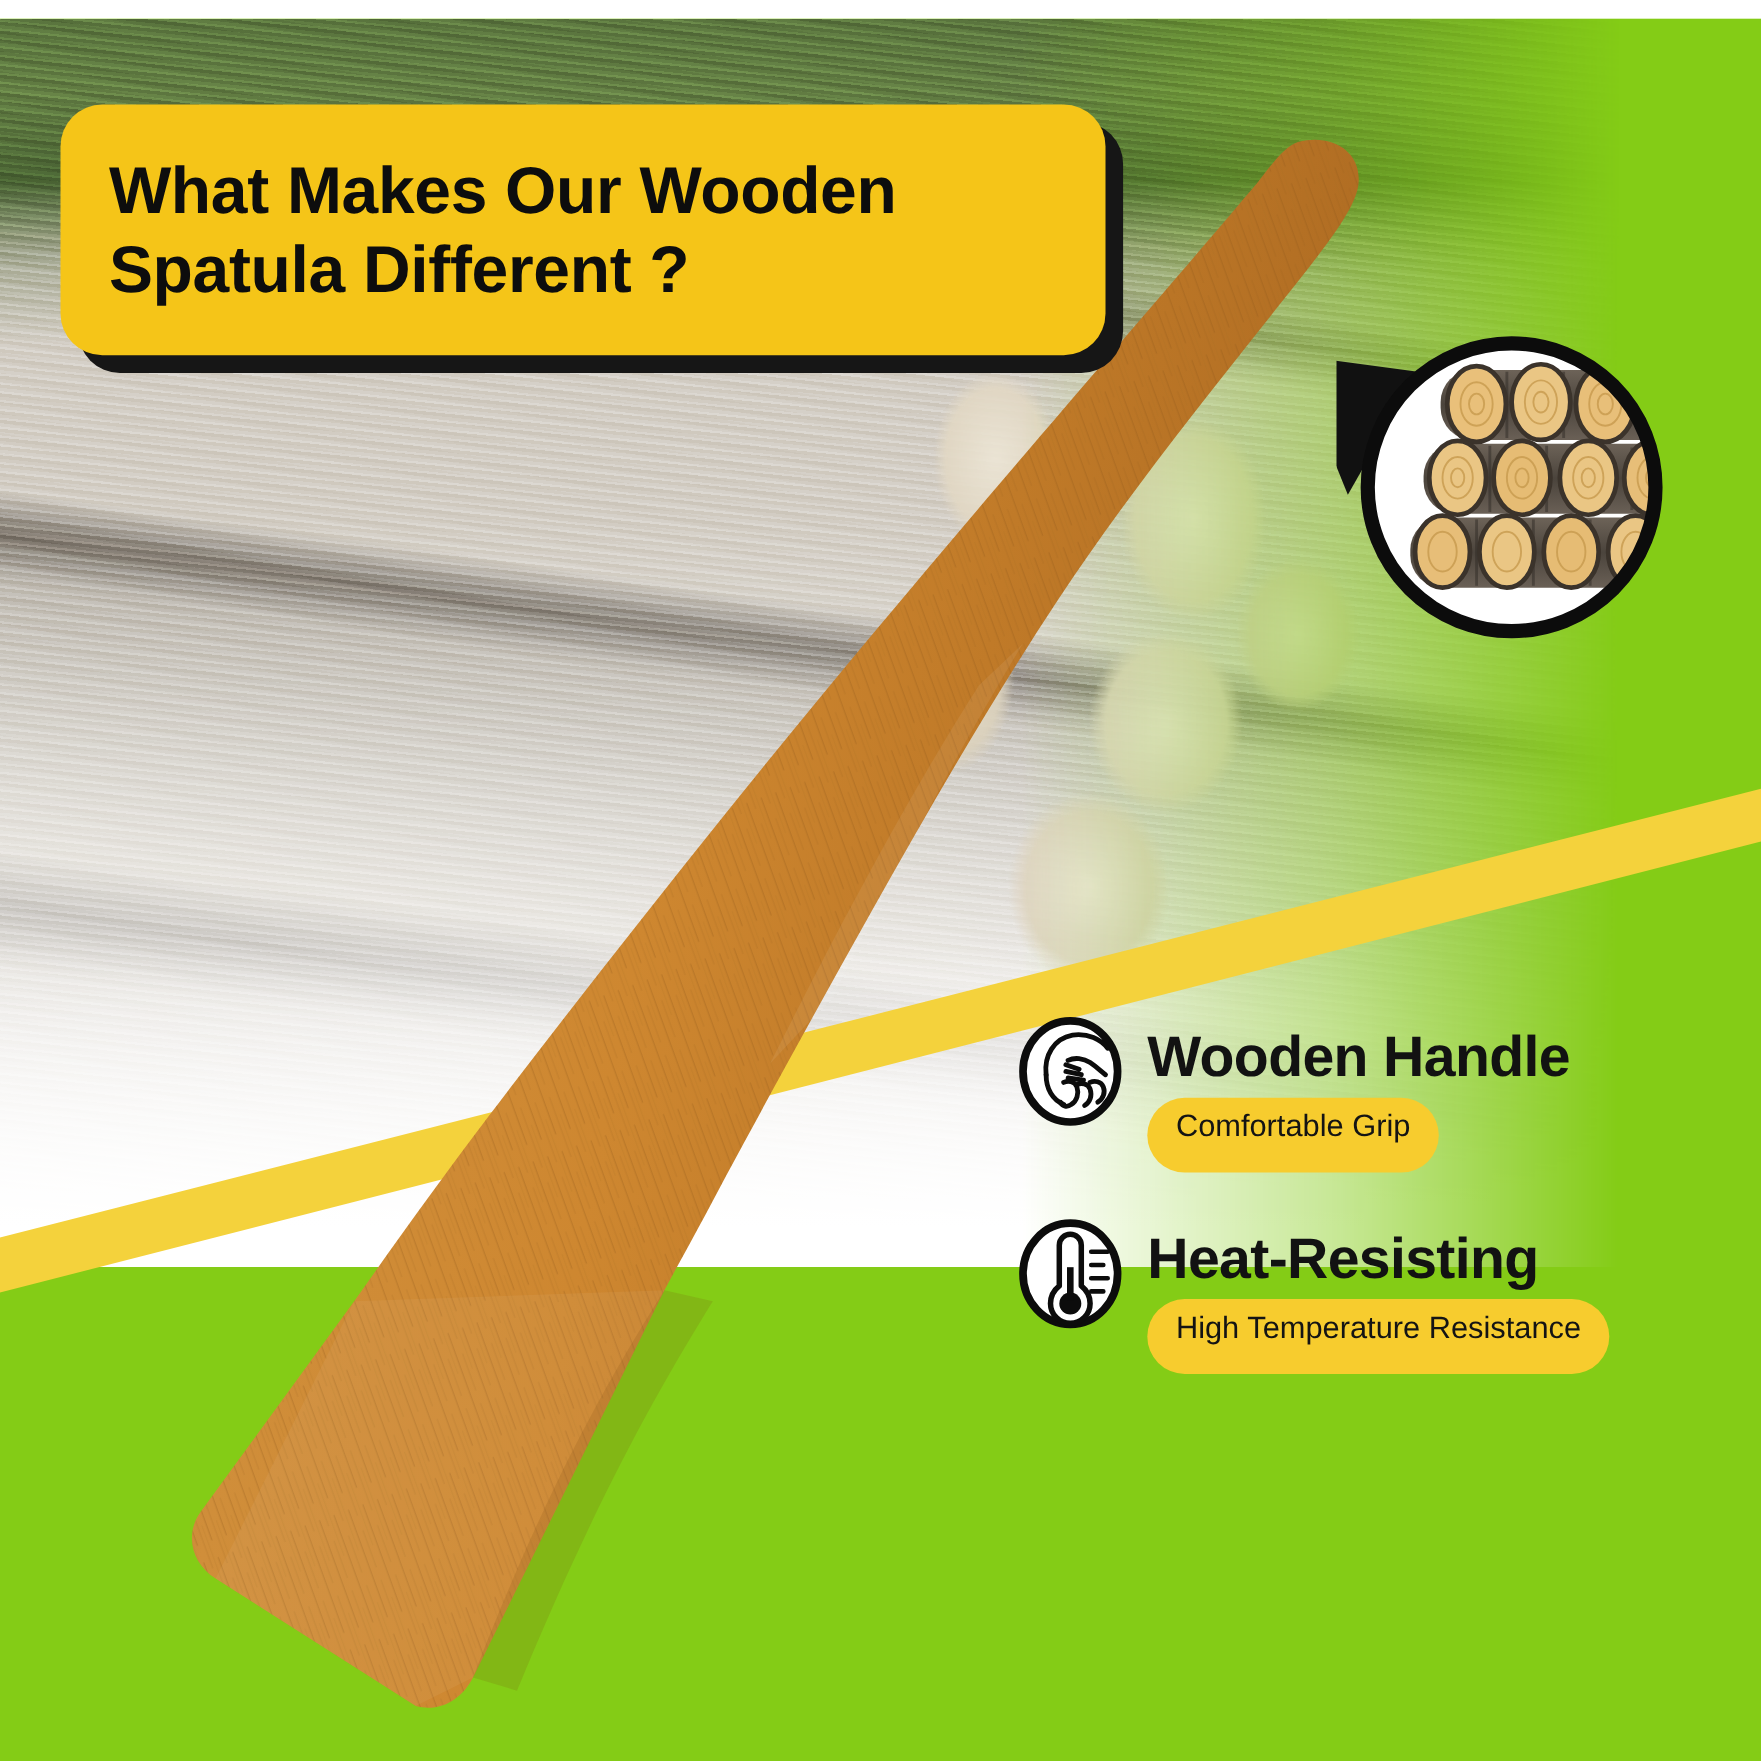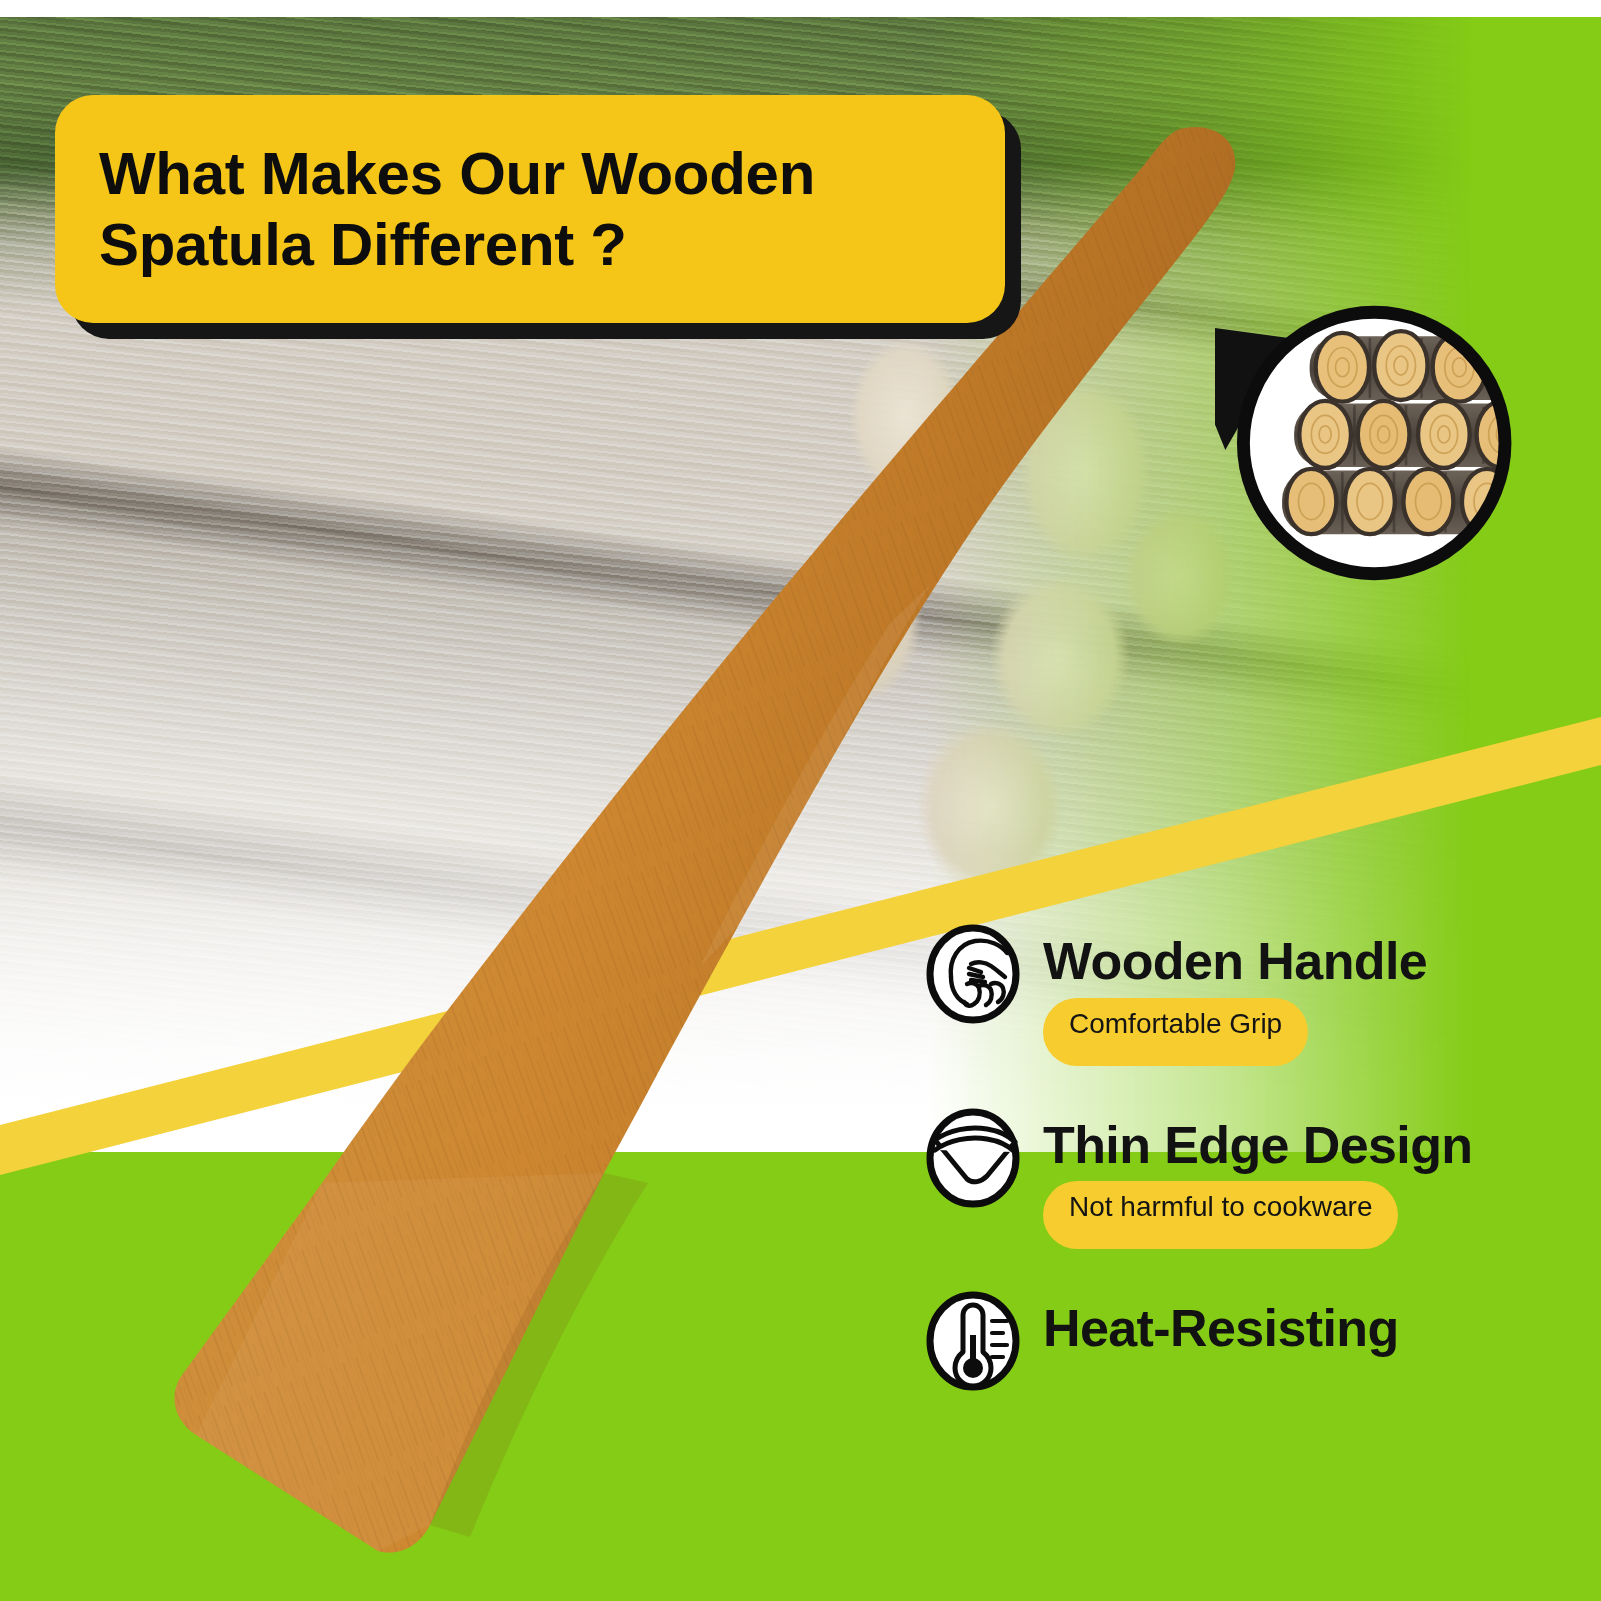--- a/index.html
+++ b/index.html
@@ -282,47 +282,35 @@
           <path d="M66 62 C70 60 76 61 78 66 C80 71 78 77 73 80"></path>
         </g>
       </svg>
       <div class="f-body">
         <div class="f-title">Wooden Handle</div>
         <span class="f-pill">Comfortable Grip</span>
       </div>
     </div>
 
 
-    <div class="feature">
-      <svg class="f-icon" viewBox="0 0 96 104">
-        <ellipse cx="48" cy="52" rx="43" ry="46" fill="#fff" stroke="#0c0c0c" stroke-width="7"></ellipse>
-        <g fill="#fff" stroke="#0c0c0c" stroke-width="5" stroke-linejoin="round" stroke-linecap="round">
-          <path d="M10 34 C24 24 44 20 62 23 C74 25 84 30 90 36 L62 70 C56 76 48 78 42 73 Z"></path>
-          <path d="M10 44 C24 34 44 30 62 33 C74 35 84 40 90 46"></path>
-        </g>
-      </svg>
-      <div class="f-body">
-        <div class="f-title">Thin Edge Design</div>
-        <span class="f-pill">Not harmful to cookware</span>
-      </div>
-    </div>
 
     <div class="feature">
       <svg class="f-icon" viewBox="0 0 96 104">
         <ellipse cx="48" cy="52" rx="43" ry="46" fill="#fff" stroke="#0c0c0c" stroke-width="7"></ellipse>
         <g fill="#fff" stroke="#0c0c0c" stroke-width="5" stroke-linejoin="round">
           <path d="M38 26 C38 20 43 16 48 16 C53 16 58 20 58 26 L58 63
                    C63 67 66 73 66 79 C66 89 58 97 48 97 C38 97 30 89 30 79
                    C30 73 33 67 38 63 Z"></path>
         </g>
         <circle cx="48" cy="79" r="10" fill="#0c0c0c"></circle>
         <rect x="45" y="46" width="6" height="30" fill="#0c0c0c"></rect>
         <g stroke="#0c0c0c" stroke-width="4.2" stroke-linecap="round">
           <path d="M67 32 L82 32 M67 44 L78 44 M67 56 L82 56 M67 68 L78 68"></path>
         </g>
       </svg>
       <div class="f-body">
         <div class="f-title">Heat-Resisting</div>
+        <span class="f-pill">High Temperature Resistance</span>
       </div>
     </div>
 
   </div>
 </div>
 
 </body></html>

